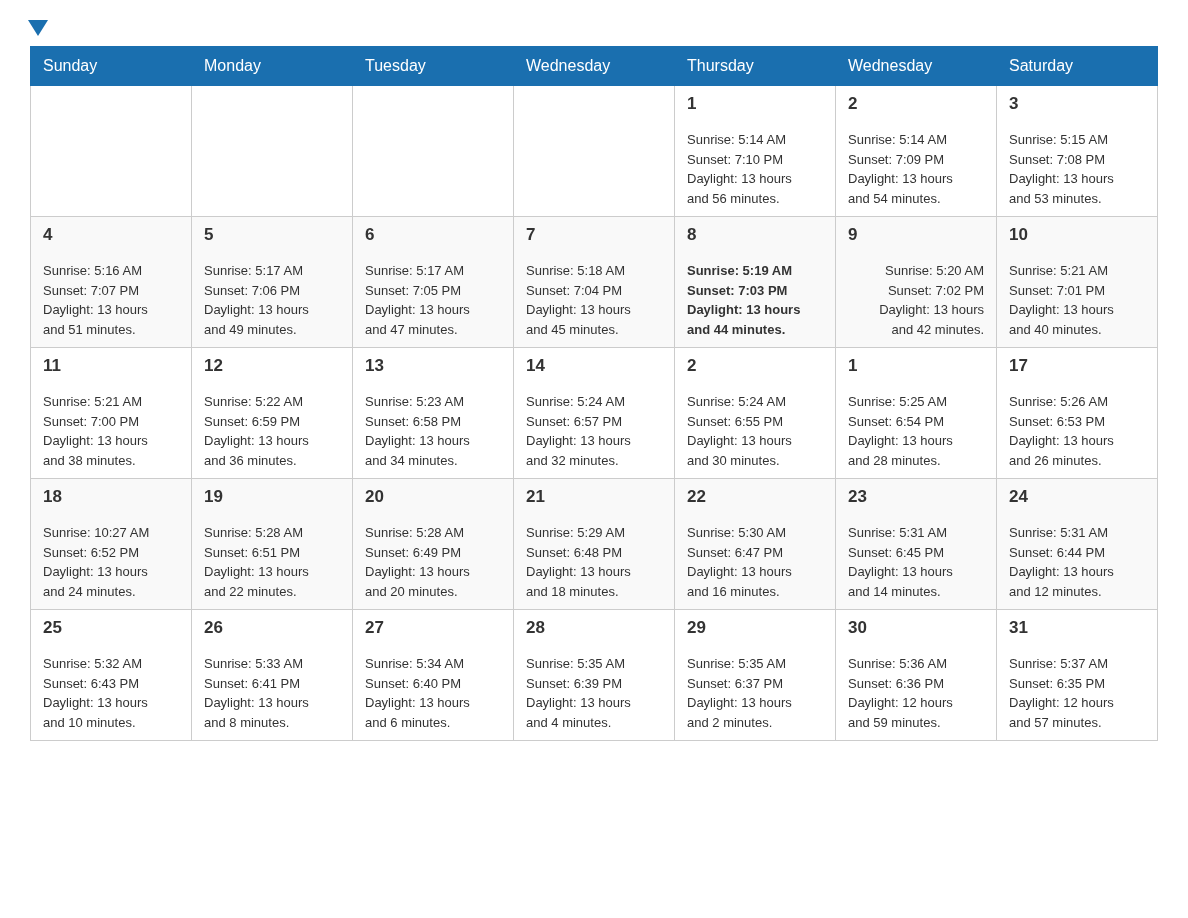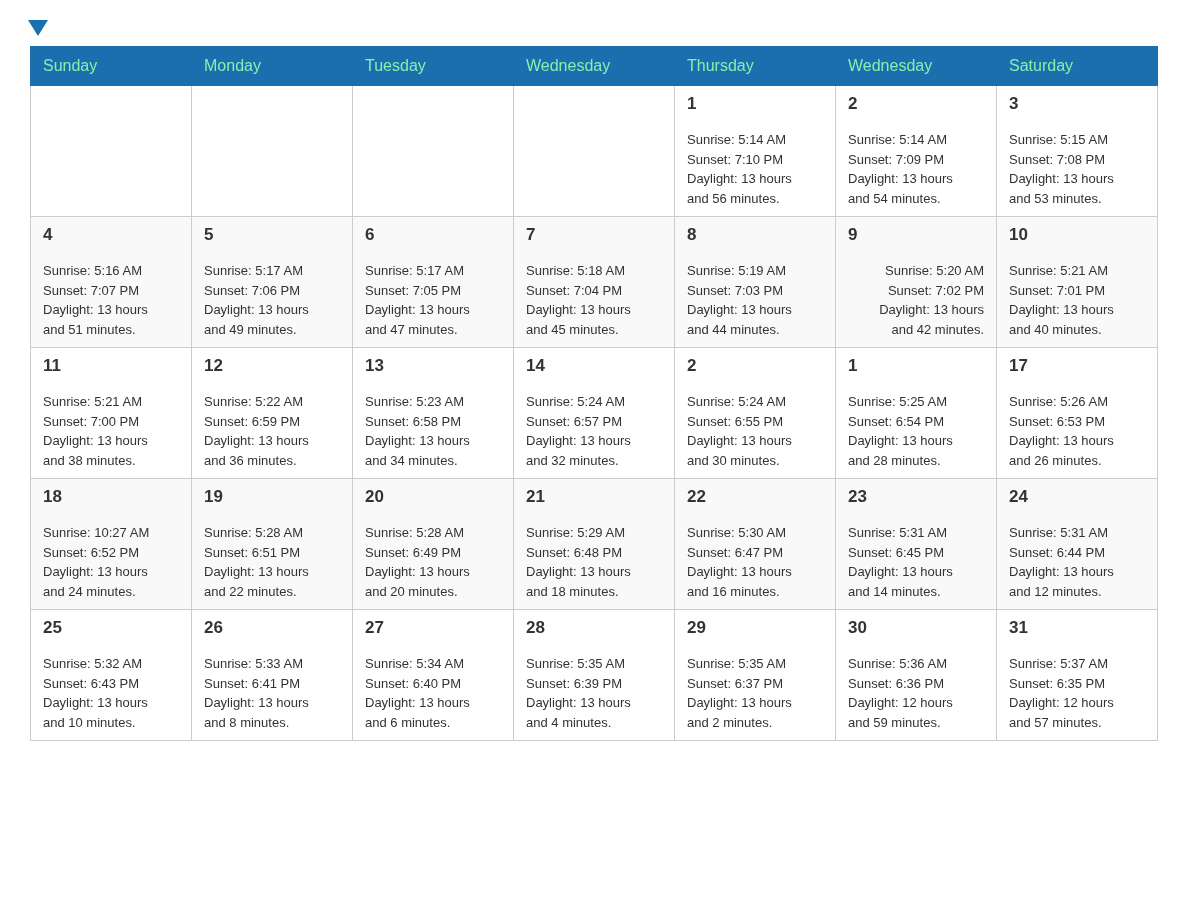--- a/index.html
+++ b/index.html
@@ -64,21 +64,21 @@
     }
 
     .calendar-table {
       width: 100%;
       border-collapse: collapse;
       margin-top: 8px;
     }
 
     .calendar-table th {
       background-color: #1a6faf;
-      color: #86efac;
+      color: #ffffff;
       padding: 10px 12px;
       font-size: 16px;
       font-weight: normal;
       text-align: left;
       border: 1px solid #1a6faf;
     }
 
     .calendar-table td {
       vertical-align: top;
       padding: 8px 12px;
@@ -199,21 +199,21 @@
         </td>
         <td>
           <span class="day-number">7</span>
           <div class="day-info" style="white-space: pre-line;">Sunrise: 5:18 AM
 Sunset: 7:04 PM
 Daylight: 13 hours
 and 45 minutes.</div>
         </td>
         <td>
           <span class="day-number">8</span>
-          <div class="day-info" style="white-space: pre-line;">Sunrise: 5:19 AM
+          <div class="day-info" style="white-space: pre-line; font-weight: bold;">Sunrise: 5:19 AM
 Sunset: 7:03 PM
 Daylight: 13 hours
 and 44 minutes.</div>
         </td>
         <td>
           <span class="day-number">9</span>
           <div class="day-info" style="white-space: pre-line; text-align: right;">Sunrise: 5:20 AM
 Sunset: 7:02 PM
 Daylight: 13 hours
 and 42 minutes.</div>

